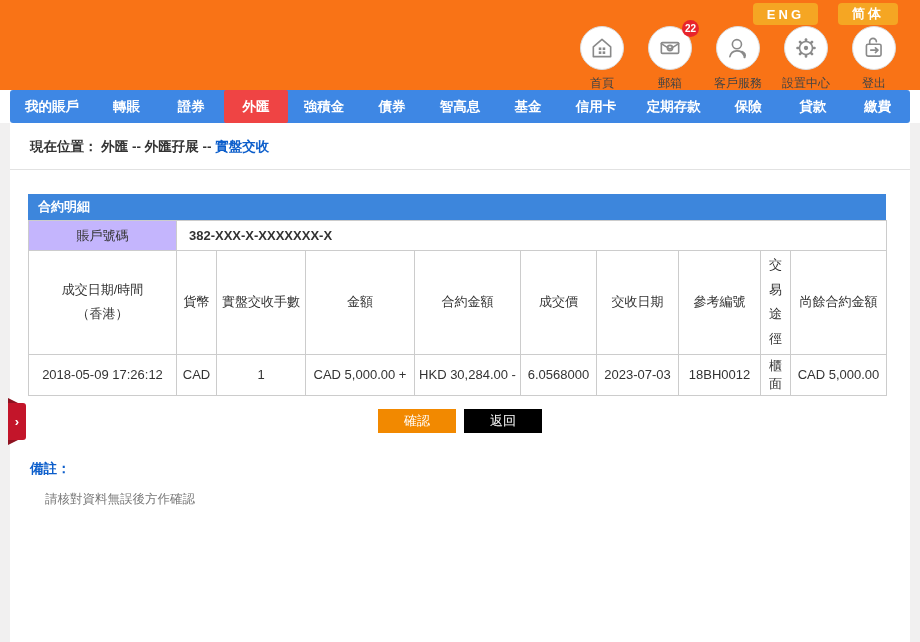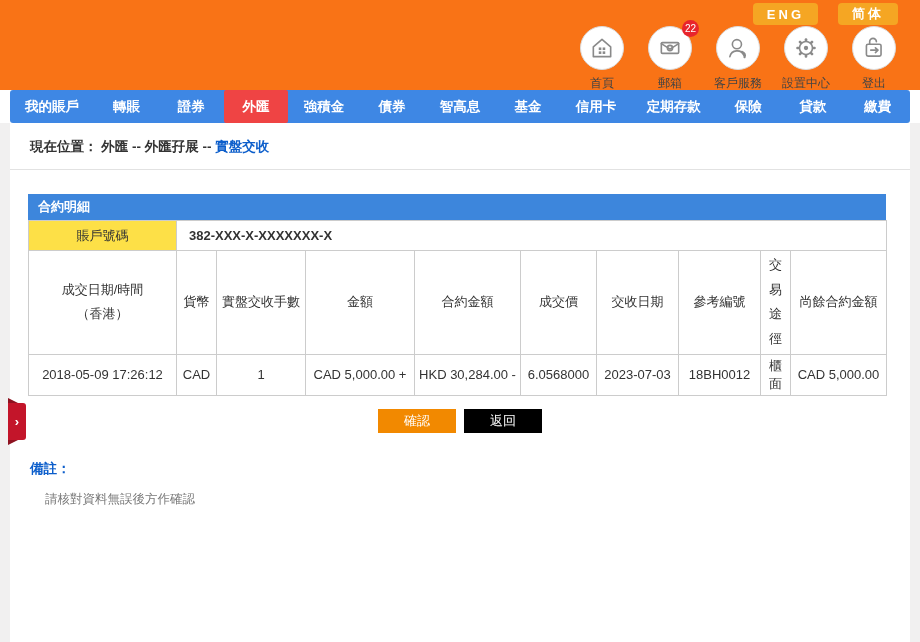--- a/index.html
+++ b/index.html
@@ -12,21 +12,21 @@
   .lang-btn { background:#f5a623; color:#fff; font-weight:bold; font-size:13px;
     min-width:60px; text-align:center; padding:2px 14px; border-radius:4px;
     letter-spacing:3px; border:none; cursor:pointer; }
   .icon-row { position:absolute; top:26px; right:12px; display:flex; }
   .icon-item { width:68px; text-align:center; cursor:pointer; }
   .icon-circle { width:44px; height:44px; border:1px solid #dcdcdc; border-radius:50%;
     margin:0 auto; display:flex; align-items:center; justify-content:center; position:relative;
     background:#fff; }
   .icon-label { display:block; font-size:12px; color:#444; margin-top:5px; white-space:nowrap; }
   .badge { position:absolute; top:-7px; right:-8px; min-width:17px; height:17px;
-    background:#e8252c; color:#fff; font-size:10px; font-weight:normal; border-radius:9px;
+    background:#e8252c; color:#fff; font-size:10px; font-weight:bold; border-radius:9px;
     line-height:17px; text-align:center; padding:0 2px;margin-left:12px; }
   svg.ic { stroke:#8a8a8a; fill:none; stroke-width:1.5; stroke-linecap:round; stroke-linejoin:round; }
 
   
   .nav { margin:0 10px; height:33px; background:#3e87e4; display:flex; border-radius:3px; }
   .tab { flex:1; display:flex; align-items:center; justify-content:center;
     color:#fff; font-weight:bold; font-size:13.5px; cursor:pointer; white-space:nowrap; }
   .tab.w4 { flex:1.3; }
   .tab.w3 { flex:1.1; }
   .tab.active { background:#ef4444; border-radius:2px; }
@@ -39,21 +39,21 @@
   .breadcrumb .crumb-current { color:#0c5ecb; }
 
   .table-wrap { margin:24px 18px 0; width:858px; }
   .section-header { background:#3d86dc; color:#fff; font-weight:bold; font-size:13px;
     padding:5px 10px; height:26px; line-height:16px; }
   table.contract { border-collapse:collapse; width:858px; table-layout:fixed;
     font-size:13px; color:#333; }
   table.contract td, table.contract th { border:1px solid #cccccc; text-align:center;
     font-weight:normal; padding:2px; overflow:hidden; }
   tr.account-row { height:30px; }
-  tr.account-row .acct-label { background:#fde047; }
+  tr.account-row .acct-label { background:#c4b5fd; }
   tr.account-row .acct-value { text-align:left; font-weight:bold; padding-left:12px; }
   tr.head-row { height:56px; }
   tr.head-row th { white-space:pre-line; line-height:1.9; background:#fff; }
   tr.data-row { height:32px; }
 
   .actions { margin-top:13px; display:flex; justify-content:center; gap:8px; }
   .btn { width:78px; height:24px; font-size:13px; color:#fff; border:none;
     text-align:center; line-height:24px; cursor:pointer; }
   .btn-confirm { background:#f28900; }
   .btn-back { background:#000000; }

